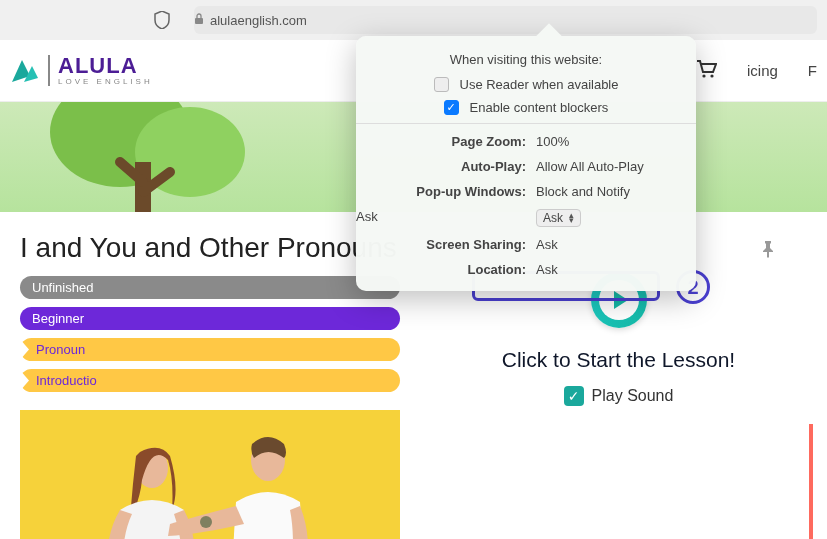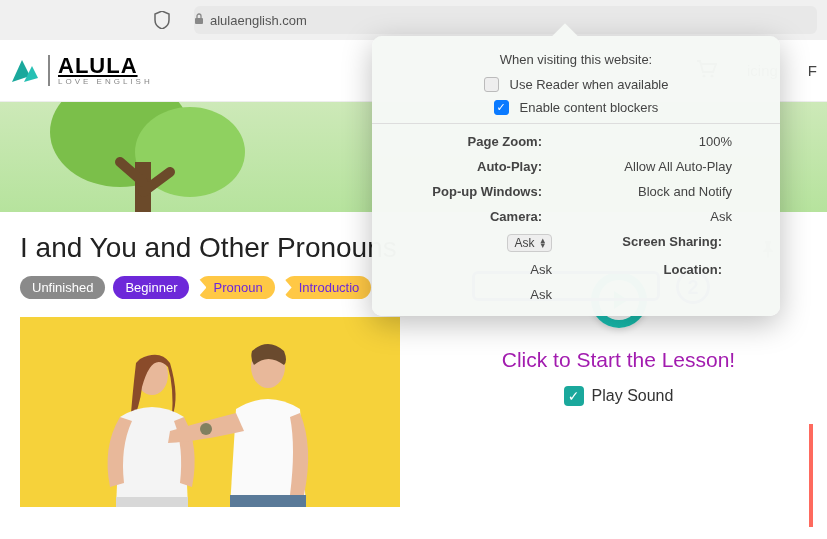--- a/index.html
+++ b/index.html
@@ -7,62 +7,62 @@
     
     .browser-bar { height: 40px; background: #f0f0f0; display: flex; align-items: center; padding: 0 10px; }
     .shield-icon { width: 24px; display: flex; justify-content: center; color: #555; margin-left: 140px; }
     .url-bar { flex: 1; height: 28px; background: #e8e8e8; border-radius: 6px; margin-left: 20px; display: flex; align-items: center; justify-content: flex-start; color: #555; font-size: 13px; position: relative; }
     .url-bar .lock-icon { margin-right: 6px; font-size: 11px; color: #888; }
     
     .site-header { height: 62px; background: #fff; display: flex; align-items: center; padding: 0 10px; justify-content: space-between; border-bottom: 1px solid #eee; }
     .logo { display: flex; align-items: center; gap: 4px; }
     .logo-mark { width: 30px; height: 30px; position: relative; }
     .logo-text { display: flex; flex-direction: column; border-left: 2px solid #888; padding-left: 8px; margin-left: 4px; }
-    .logo-title { color: #000000; font-weight: 700; font-size: 22px; letter-spacing: 1px; line-height: 1; text-decoration: underline; }
+    .logo-title { color: #4c1d95; font-weight: 700; font-size: 22px; letter-spacing: 1px; line-height: 1; }
     .logo-sub { color: #888; font-size: 8px; letter-spacing: 3px; }
     .nav-right { display: flex; align-items: center; gap: 30px; color: #444; font-size: 15px; }
     
     .hero { height: 110px; background: linear-gradient(180deg, #cde9b8 0%, #b6e39d 100%); position: relative; overflow: hidden; }
     .tree { position: absolute; left: 40px; top: -20px; }
     
     .content { display: flex; padding: 20px 20px; gap: 30px; position: relative; }
     .left { flex: 1; max-width: 400px; }
     .right { flex: 1; display: flex; flex-direction: column; align-items: center; padding-top: 40px; }
     
     h1 { font-size: 28px; font-weight: 400; color: #222; margin-bottom: 12px; }
-    .tags { display: flex; gap: 8px; flex-wrap: wrap; margin-bottom: 18px; }
+    .tags { display: flex; gap: 8px; flex-wrap: wrap; margin-bottom: 18px; flex-direction: column; }
     .tag { padding: 4px 12px; border-radius: 12px; font-size: 13px; color: #fff; display: inline-flex; align-items: center; }
     .tag.gray { background: #8a8a8a; }
     .tag.blue { background: #6d28d9; }
     .tag.yellow { background: #ffc845; color: #6d28d9; position: relative; padding-left: 16px; }
     .tag.yellow::before { content: ""; position: absolute; left: -1px; top: 0; bottom: 0; width: 10px; background: #fff; clip-path: polygon(0 0, 100% 50%, 0 100%); }
     
     .lesson-img { width: 380px; height: 190px; background: #f6d23a; display: flex; justify-content: center; align-items: flex-end; overflow: hidden; position: relative; }
     
     .play-circle { width: 56px; height: 56px; border-radius: 50%; background: linear-gradient(135deg, #1ecfc9, #15b8a6); display: flex; align-items: center; justify-content: center; margin-bottom: 20px; box-shadow: 0 2px 6px rgba(0,0,0,0.15); }
     .play-inner { width: 40px; height: 40px; border-radius: 50%; background: #fff; display: flex; align-items: center; justify-content: center; }
     .play-triangle { width: 0; height: 0; border-left: 14px solid #15b8a6; border-top: 9px solid transparent; border-bottom: 9px solid transparent; margin-left: 4px; }
-    .start-text { font-size: 21px; color: #a21caf; margin-bottom: 14px; }
+    .start-text { font-size: 21px; color: #0f172a; margin-bottom: 14px; }
     .play-sound-row { display: flex; align-items: center; gap: 8px; font-size: 16px; color: #333; }
     .checkbox { width: 20px; height: 20px; border-radius: 4px; background: #1aa89c; display: flex; align-items: center; justify-content: center; color: #fff; font-size: 14px; }
     
     .pin-icon { position: absolute; right: 50px; top: 28px; color: #999; }
     .divider { position: absolute; right: 14px; top: 212px; bottom: 0; width: 4px; background: #fe6a5e; }
     
     
-    .popover { position: absolute; top: 36px; left: 372px; width: 408px; background: rgba(245, 248, 245, 0.98); border-radius: 10px; box-shadow: 0 8px 30px rgba(0,0,0,0.25); z-index: 100; padding-bottom: 14px; }
+    .popover { position: absolute; top: 36px; left: 356px; width: 340px; background: rgba(245, 248, 245, 0.98); border-radius: 10px; box-shadow: 0 8px 30px rgba(0,0,0,0.25); z-index: 100; padding-bottom: 14px; }
     .popover::before { content: ""; position: absolute; top: -9px; left: 184px; width: 18px; height: 18px; background: rgba(245, 248, 245, 0.98); transform: rotate(45deg); }
     .pop-head { text-align: center; padding: 16px 20px 10px; font-size: 13px; color: #444; }
     .pop-row { display: flex; justify-content: center; gap: 11px; font-size: 13px; color: #444; margin-bottom: 8px; }
     .pop-checkbox { width: 15px; height: 15px; border-radius: 3px; border: 1px solid #bbb; background: #eee; display: flex; align-items: center; justify-content: center; }
     .pop-checkbox.checked { background: #0a7aff; border-color: #0a7aff; color: #fff; font-size: 11px; }
     .pop-sep { height: 1px; background: #ddd; margin: 6px 0 10px; }
     .pop-grid { display: grid; grid-template-columns: 180px 180px; row-gap: 10px; font-size: 13px; color: #444; }
     .pop-label { text-align: right; padding-right: 10px; font-weight: bold; }
-    .pop-val { text-align: right; }
+    .pop-val { text-align: left; }
     .pop-select { display: inline-flex; align-items: center; gap: 6px; background: #eee; border: 1px solid #ccc; border-radius: 4px; padding: 1px 6px; font-size: 12px; }
     .pop-select .chev { font-size: 9px; color: #555; display: flex; flex-direction: column; line-height: 5px; }
     
     .highlight-box { position: absolute; border: 3px solid #4a3fd1; border-radius: 6px; pointer-events: none; }
     .annot-circle { position: absolute; width: 34px; height: 34px; border: 3px solid #4a3fd1; border-radius: 50%; display: flex; align-items: center; justify-content: center; color: #4a3fd1; font-weight: 700; font-size: 20px; background: rgba(255,255,255,0.5); }
   </style>
 </head>
 <body>
 
 <div class="browser-bar">
@@ -188,21 +188,20 @@
     <span>Enable content blockers</span>
   </div>
   <div class="pop-sep"></div>
   <div class="pop-grid">
     <div class="pop-label">Page Zoom:</div>
     <div class="pop-val">100%</div>
     <div class="pop-label">Auto-Play:</div>
     <div class="pop-val">Allow All Auto-Play</div>
     <div class="pop-label">Pop-up Windows:</div>
     <div class="pop-val">Block and Notify</div>
-    <div class="pop-label">Camera:</div>
     <div class="pop-val">Ask</div>
     <div class="pop-val">
       <span class="pop-select">
         <span>Ask</span>
         <span class="chev">
             <span>▴</span>
             <span>▾</span>
           </span>
       </span>
     </div>

